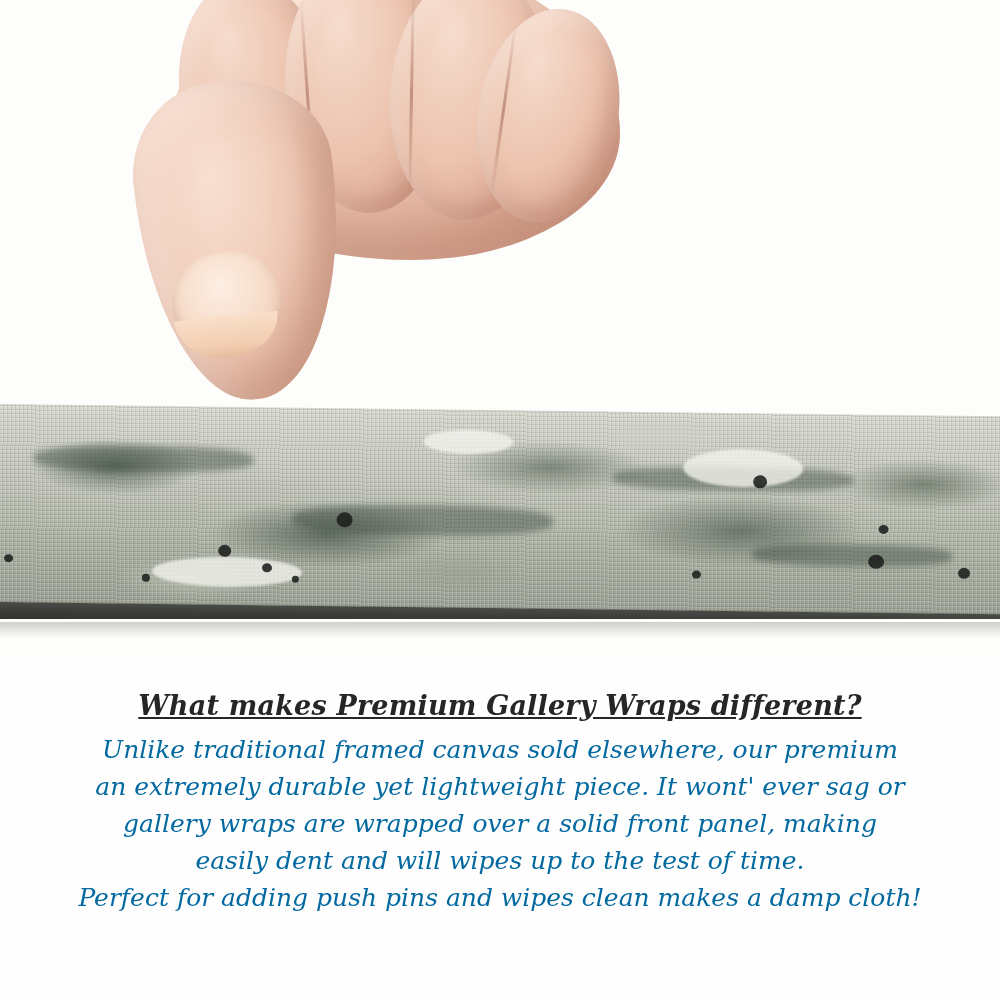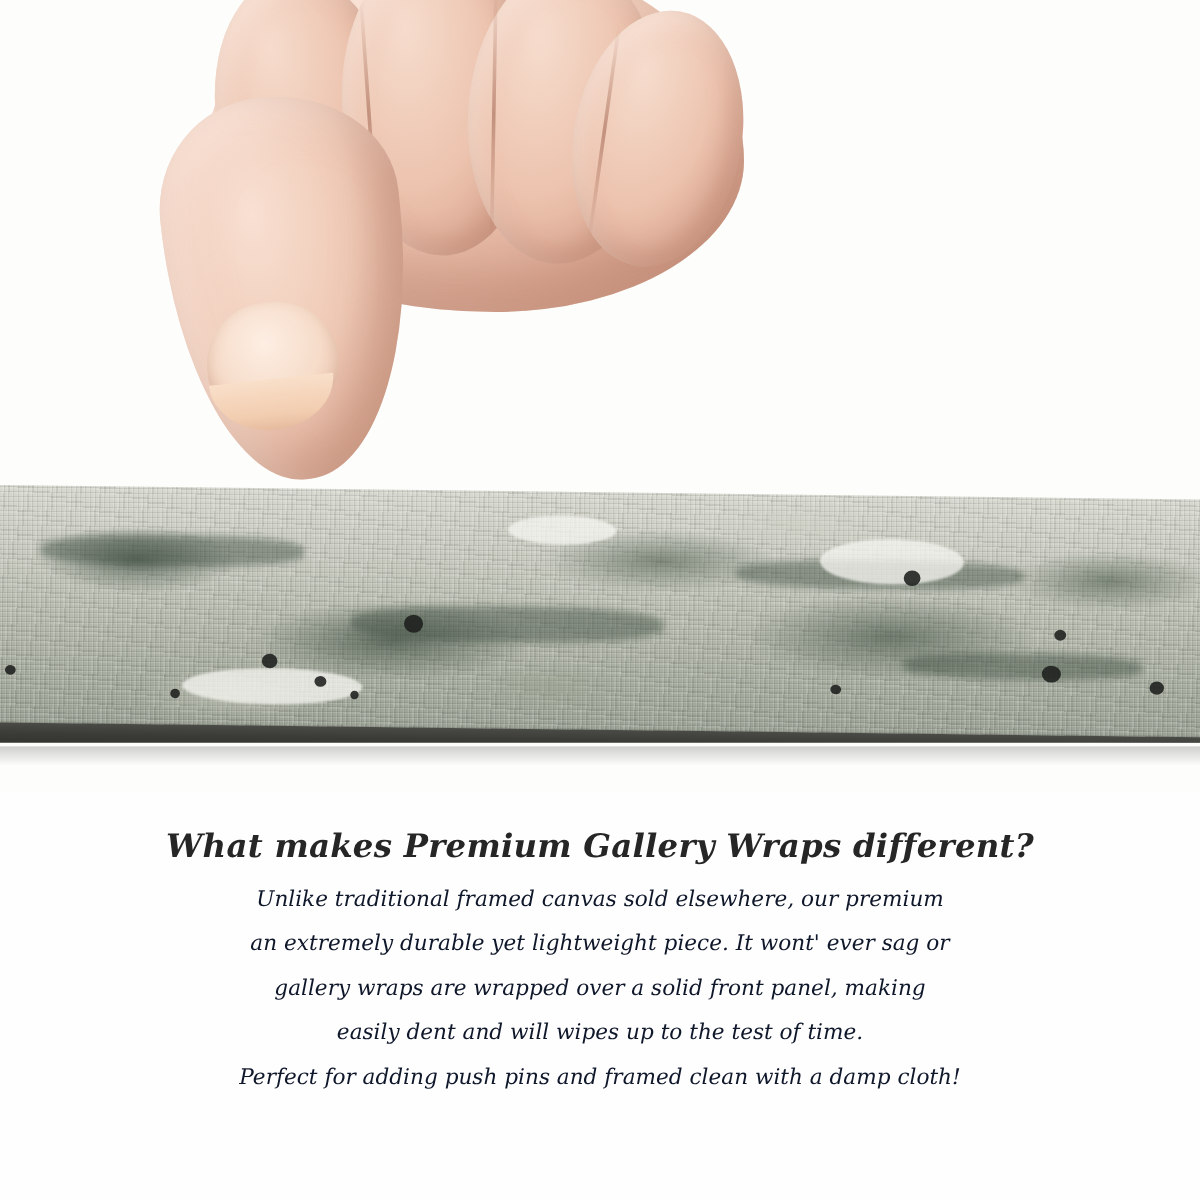--- a/index.html
+++ b/index.html
@@ -192,26 +192,27 @@
     font-family: "DejaVu Serif", serif;
     color: #2d2d2d;
   }
   .caption .headline {
     font-style: italic;
     font-weight: bold;
     font-size: 27px;
     letter-spacing: 0.2px;
     margin: 0 0 10px 0;
     color: #262626;
+    text-decoration: underline;
   }
   .caption .line {
     font-style: italic;
-    font-size: 18px;
+    font-size: 25px;
     line-height: 37px;
-    color: #0f172a;
+    color: #0369a1;
   }
 </style>
 </head>
 <body>
 
 <div class="page">
 
   <div class="photo">
 
     <div class="hand">
@@ -256,16 +257,16 @@
     <div class="slab-shadow"></div>
 
   </div>
 
   <div class="caption">
     <div class="headline">What makes Premium Gallery Wraps different?</div>
     <div class="line">Unlike traditional framed canvas sold elsewhere, our premium</div>
     <div class="line">an extremely durable yet lightweight piece. It wont' ever sag or</div>
     <div class="line">gallery wraps are wrapped over a solid front panel, making</div>
     <div class="line">easily dent and will wipes up to the test of time.</div>
-    <div class="line">Perfect for adding push pins and framed clean with a damp cloth!</div>
+    <div class="line">Perfect for adding push pins and wipes clean makes a damp cloth!</div>
   </div>
 
 </div>
 
 </body></html>

